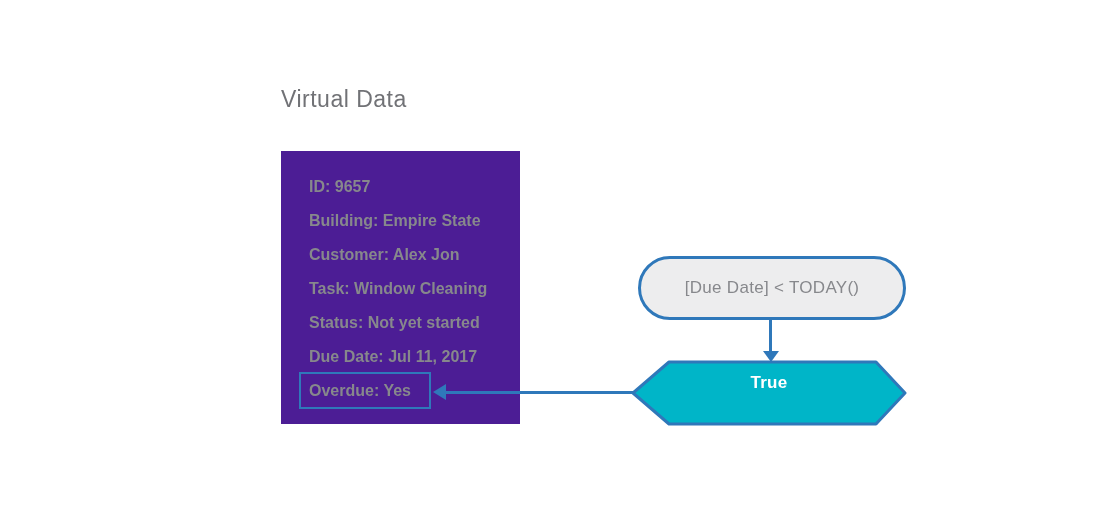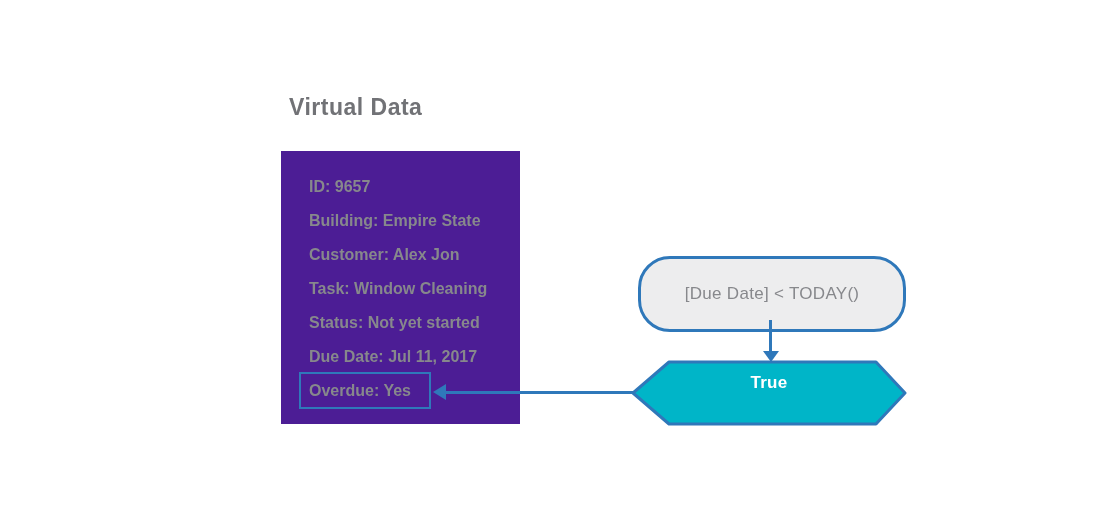--- a/index.html
+++ b/index.html
@@ -12,23 +12,23 @@
     position: relative;
     width: 1101px;
     height: 508px;
     background: #ffffff;
     overflow: hidden;
   }
   .title {
     position: absolute;
     left: 281px;
     top: 86px;
-    margin: 8px;
+    margin: 0;
     font-size: 23px;
-    font-weight: bold;
+    font-weight: normal;
     letter-spacing: 0.5px;
     color: #717276;
   }
   .panel {
     position: absolute;
     left: 281px;
     top: 151px;
     width: 239px;
     height: 273px;
     background: #4c1d95;
@@ -52,21 +52,21 @@
     height: 37px;
     border: 2px solid #2f78ba;
     box-sizing: border-box;
     background: transparent;
   }
   .pill {
     position: absolute;
     left: 638px;
     top: 256px;
     width: 268px;
-    height: 76px;
+    height: 64px;
     box-sizing: border-box;
     background: #ededee;
     border: 3px solid #2f78ba;
     border-radius: 32px;
     display: flex;
     align-items: center;
     justify-content: center;
   }
   .pill-label {
     font-size: 17px;

